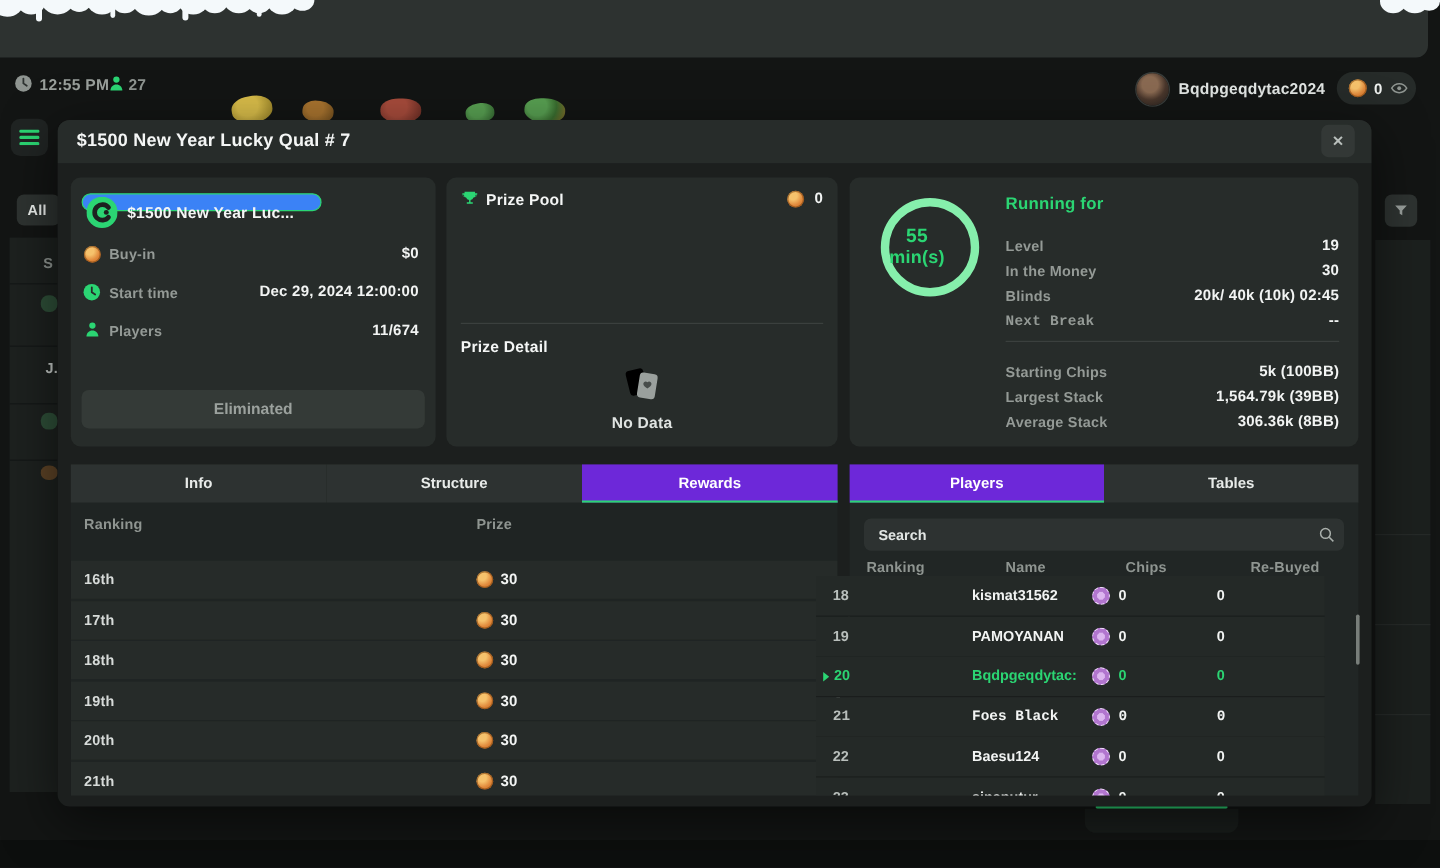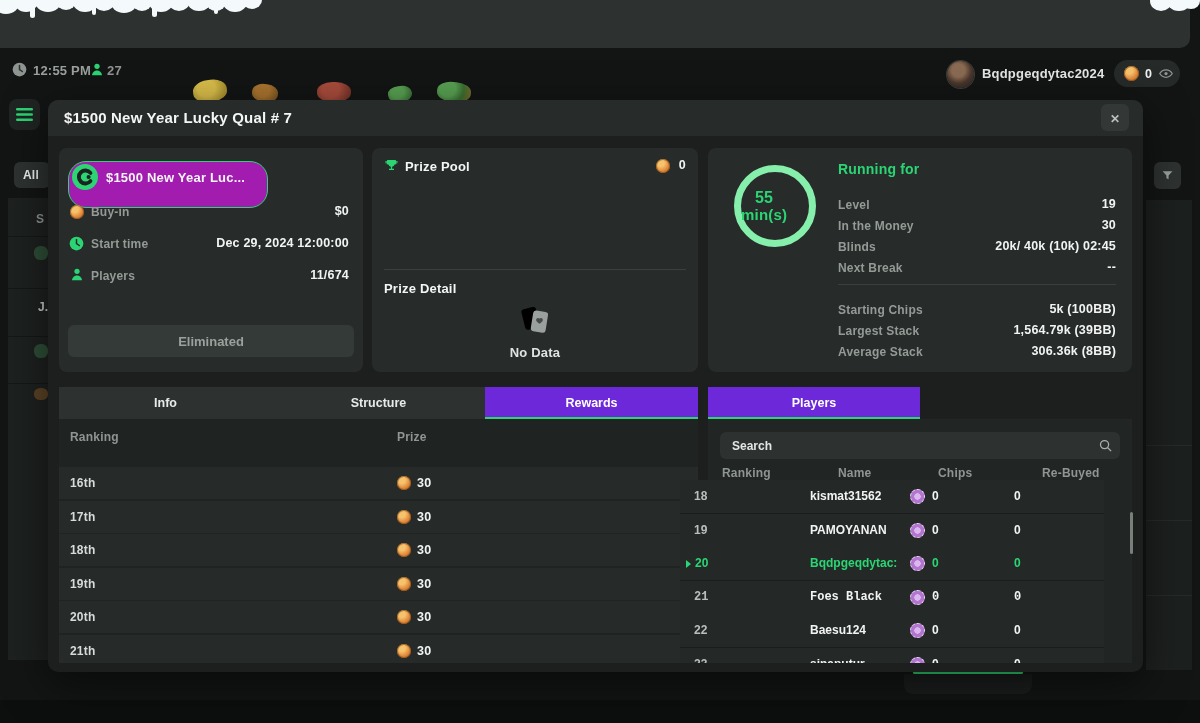--- a/index.html
+++ b/index.html
@@ -156,21 +156,21 @@
 
   <div class="modal">
     <div class="mhead">
       <span class="abs b" style="left:16px;top:9px;font-size:15px;color:#f4f6f5;">$1500 New Year Lucky Qual # 7</span>
       <div class="abs" style="left:1053px;top:4px;width:28px;height:27px;background:#333836;border-radius:6px;text-align:center;line-height:27px;">
         <span style="color:#b9bfbc;font-size:12px;font-weight:bold;">✕</span>
       </div>
     </div>
 
     <div class="panel" style="left:11px;top:48px;width:304px;height:224px;">
-      <div class="abs" style="left:9px;top:13px;width:200px;height:47px;border:1.5px solid #2bd573;border-radius:18px;background:#a21caf;box-sizing:border-box;">
+      <div class="abs" style="left:9px;top:13px;width:200px;height:15px;border:1.5px solid #2bd573;border-radius:18px;background:#3b82f6;box-sizing:border-box;">
         <span class="abs icon" style="left:3px;top:2px;">
           <svg width="26" height="26" viewBox="0 0 24 24">
               <circle cx="12" cy="12" r="12" fill="#2bd573"></circle>
               <path d="M17 8.2A6 6 0 1 0 17 15.8" stroke="#1d2120" stroke-width="3.6" fill="none" stroke-linecap="round"></path>
               <circle cx="15.3" cy="12" r="1.9" fill="#1d2120"></circle>
             </svg>
         </span>
         <span class="abs b" style="left:37px;top:8px;font-size:13px;color:#f4f6f5;">$1500 New Year Luc...</span>
       </div>
       <span class="coin abs" style="left:11px;top:57px;width:14px;height:14px;"></span>
@@ -225,21 +225,21 @@
           <span class="b grn" style="font-size:15px;display:block;">min(s)</span>
         </div>
       </div>
       <span class="abs b grn" style="left:130px;top:13px;font-size:14px;">Running for</span>
       <span class="abs lbl" style="left:130px;top:50px;">Level</span>
       <span class="abs val" style="right:16px;top:49px;">19</span>
       <span class="abs lbl" style="left:130px;top:71px;">In the Money</span>
       <span class="abs val" style="right:16px;top:70px;">30</span>
       <span class="abs lbl" style="left:130px;top:92px;">Blinds</span>
       <span class="abs val" style="right:16px;top:91px;">20k/ 40k (10k) 02:45</span>
-      <span class="abs lbl" style="left:130px;top:113px;">Next Break</span>
+      <span class="abs lbl" style="left:130px;top:113px;font-family:Liberation Mono, monospace;">Next Break</span>
       <span class="abs val" style="right:16px;top:112px;">--</span>
       <div class="abs" style="left:130px;top:136px;width:278px;height:1px;background:#3b403e;"></div>
       <span class="abs lbl" style="left:130px;top:155px;">Starting Chips</span>
       <span class="abs val" style="right:16px;top:154px;">5k (100BB)</span>
       <span class="abs lbl" style="left:130px;top:176px;">Largest Stack</span>
       <span class="abs val" style="right:16px;top:175px;">1,564.79k (39BB)</span>
       <span class="abs lbl" style="left:130px;top:197px;">Average Stack</span>
       <span class="abs val" style="right:16px;top:196px;">306.36k (8BB)</span>
     </div>
 
@@ -282,20 +282,21 @@
         <span class="abs b" style="left:11px;font-size:12px;color:#d7dbd9;">21th</span>
         <span class="coin abs" style="left:338px;top:9px;width:14px;height:14px;"></span>
         <span class="abs b" style="left:358px;font-size:12.5px;color:#f2f4f3;">30</span>
       </div>
     </div>
     <div class="scrollbar" style="left:649px;top:438px;width:3px;height:46px;background:#b9bfbc;"></div>
     <div class="scrollbar" style="left:659px;top:412px;width:3px;height:42px;background:#eef1ef;"></div>
 
     <div class="abs" style="left:660px;top:287px;width:424px;height:32px;">
       <div class="tab active" style="left:0;width:212px;"><span>Players</span></div>
+      <div class="tab" style="left:212px;width:212px;"><span>Tables</span></div>
     </div>
 
     <div class="abs" style="left:660px;top:319px;width:424px;height:244px;background:#212625;"></div>
     <input class="search" style="left: 672px; top: 332px; width: 358px; height: 27px;" placeholder="Search">
     <span class="abs icon" style="left:1050px;top:338px;color:#aab0ac;">
       <svg width="15" height="15" viewBox="0 0 24 24" fill="none" stroke="currentColor" stroke-width="2">
           <circle cx="10.5" cy="10.5" r="6.5"></circle>
           <path d="M15.5 15.5L21 21"></path>
         </svg>
     </span>

